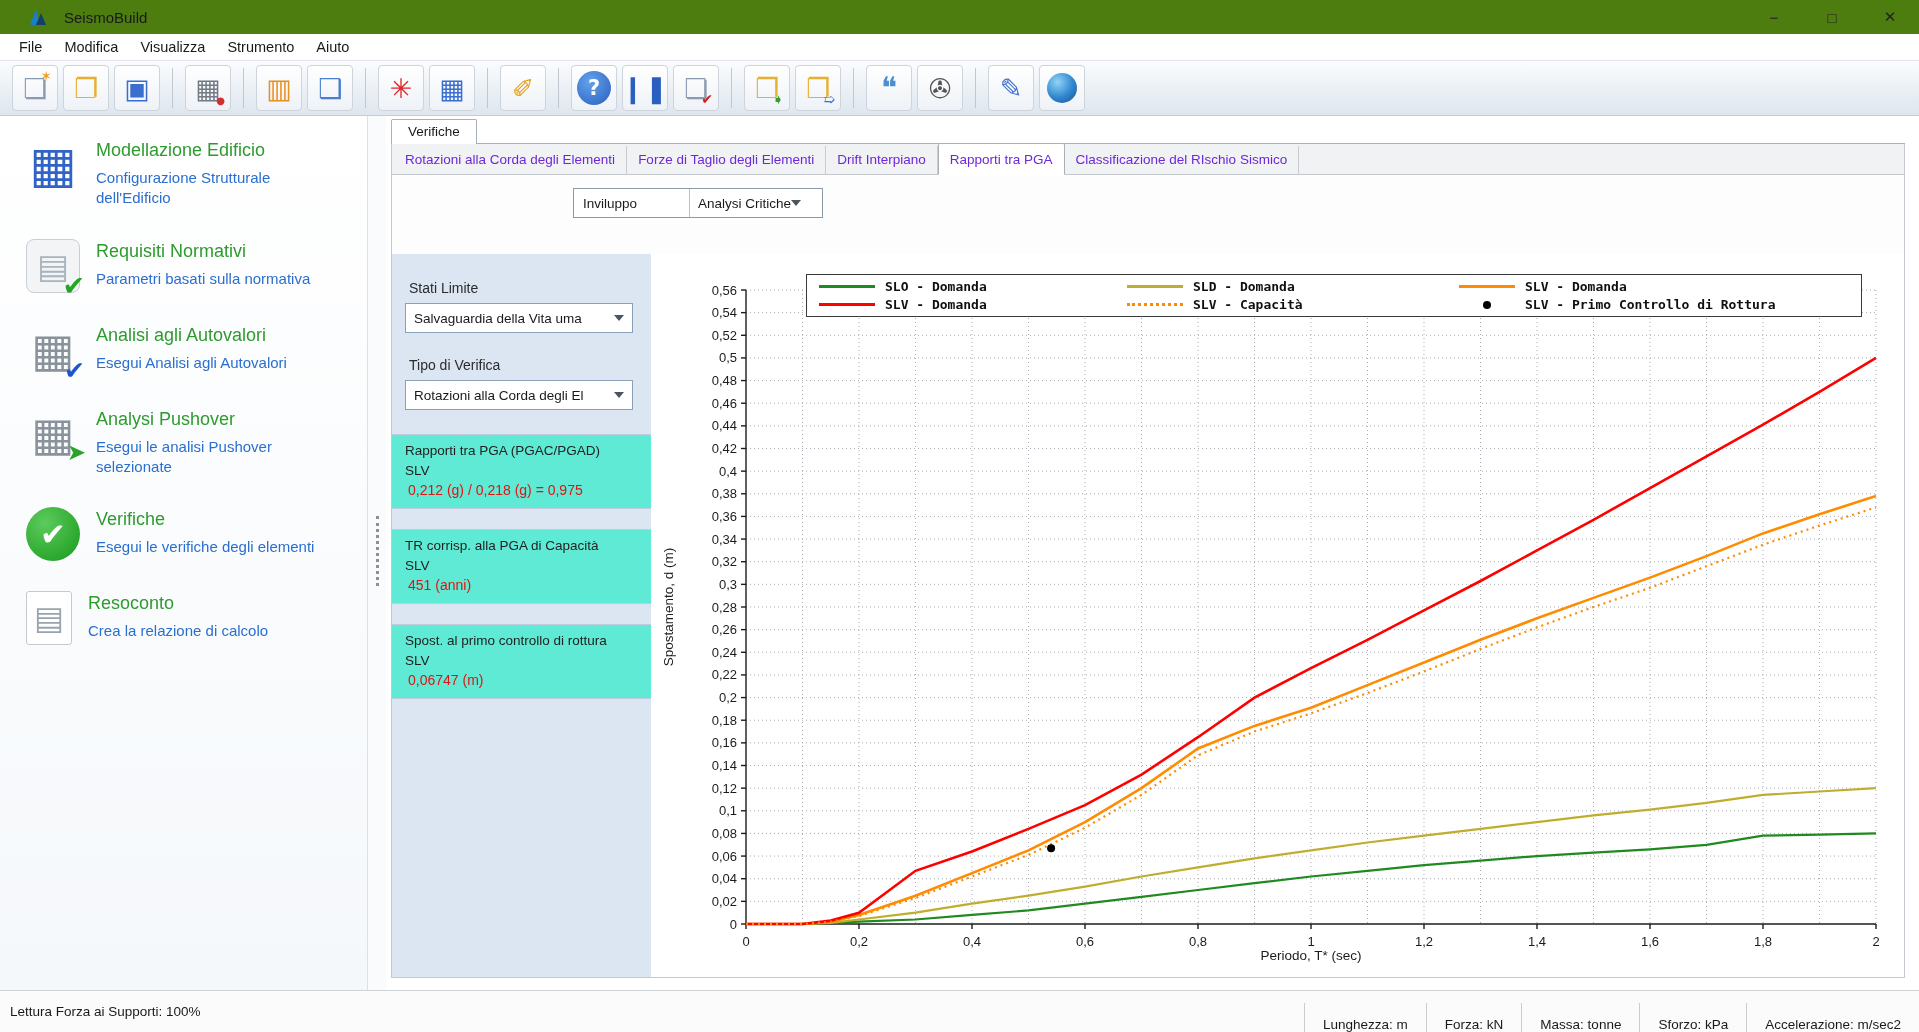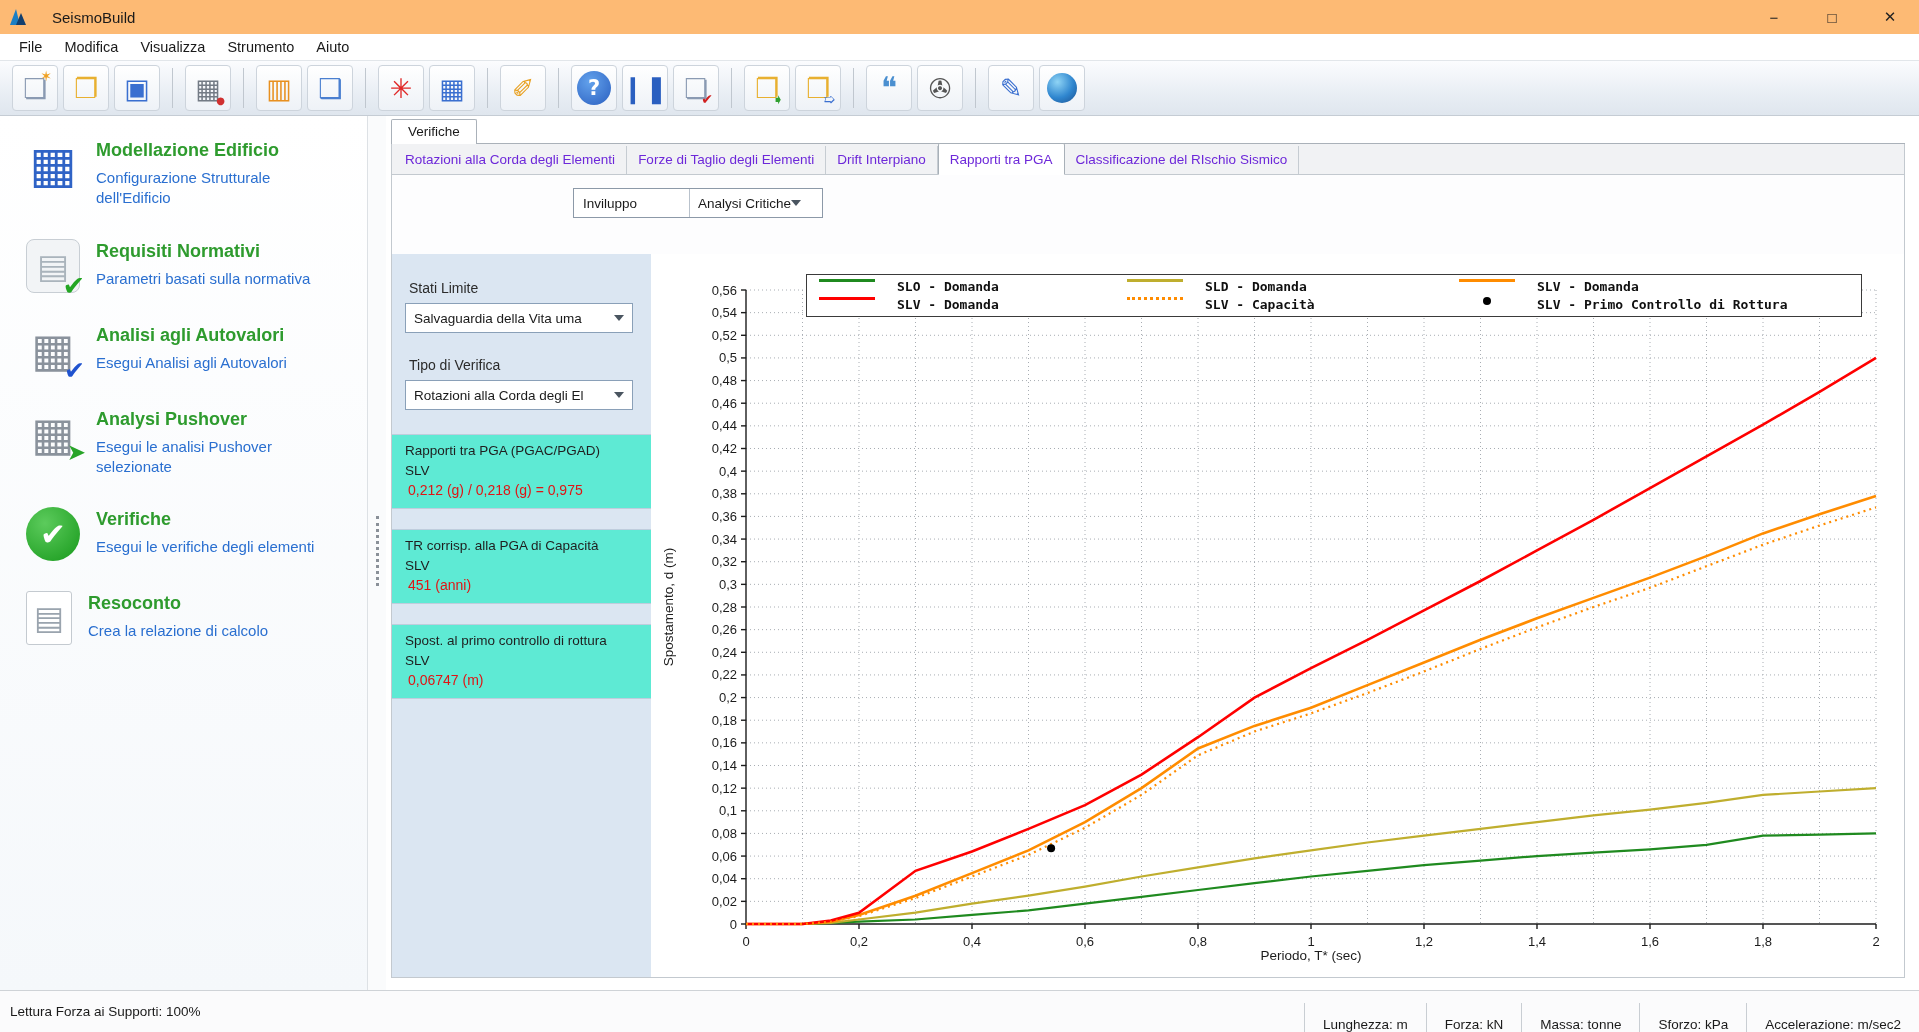--- a/index.html
+++ b/index.html
@@ -1,20 +1,20 @@
 <!DOCTYPE html>
 <html><head>
 <meta charset="utf-8">
 <style>
   *{margin:0;padding:0;box-sizing:border-box}
   html,body{width:1919px;height:1032px;overflow:hidden;font-family:"Liberation Sans",sans-serif;background:#fff;color:#1a1a1a}
   .window{width:1919px;height:1032px;display:flex;flex-direction:column;background:#fff}
 
   
-  .titlebar{height:34px;display:flex;align-items:center;gap:24px;padding-left:8px;background:#fdba74;flex:none}
+  .titlebar{height:34px;display:flex;align-items:center;gap:16px;padding-left:28px;background:#4d7c0f;flex:none}
   .app-title{font-size:15px}
   .win-controls{margin-left:auto;display:flex;height:100%}
   .win-btn{width:58px;height:100%;display:flex;align-items:center;justify-content:center;font-size:15px;color:#222;cursor:default}
 
   
   .menubar{height:26px;display:flex;align-items:center;padding-left:8px;background:#fff;flex:none}
   .menu-item{font-size:14.5px;padding:3px 11px}
 
   
   .toolbar{height:56px;display:flex;align-items:center;padding:0 12px;gap:5px;flex:none;
@@ -62,21 +62,21 @@
   .si-scroll-check::before{content:"▤";font-size:34px;color:#aab4bc}
   .si-scroll-check::after{content:"✔";right:-6px;bottom:-7px;font-size:27px;color:#23a623;font-weight:bold}
   .si-chip-check::before{content:"▦";font-size:46px;color:#8a929c}
   .si-chip-check::after{content:"✔";right:-5px;bottom:-6px;font-size:25px;color:#2053cf;font-weight:bold}
   .si-chip-arrow::before{content:"▦";font-size:46px;color:#8a929c}
   .si-chip-arrow::after{content:"➤";right:-6px;bottom:-3px;font-size:23px;color:#28a428}
   .si-green-check{background:radial-gradient(circle at 35% 30%,#5ccb5c,#17991b);border-radius:50%}
   .si-green-check::before{content:"✔";color:#fff;font-size:31px;font-weight:bold}
   .si-report{width:46px;background:#fff;border:1px solid #c4cad0;border-radius:3px}
   .si-report::before{content:"▤";font-size:32px;color:#9aa4ae}
-  .step-title{font-size:18px;color:#2e9b2e;margin:2px 0 7px 0;font-weight:700}
+  .step-title{font-size:18px;color:#2e9b2e;margin:2px 0 7px 0;font-weight:400}
   .step-sub{font-size:15px;color:#2a6fd0;line-height:1.35;max-width:235px}
 
   .splitter{width:18px;flex:none;background:#fafbfc}
   .splitter::after{content:"";display:block;width:0;height:70px;border-left:3px dotted #8a9098;margin:400px auto 0}
 
   .main{flex:1;min-width:0;padding:0 14px 12px 5px;display:flex;flex-direction:column;background:#fff}
   .main-tab-row{height:28px;display:flex;align-items:flex-end;border-bottom:1px solid #aab1b9}
   .main-tab{background:#fff;border:1px solid #aab1b9;border-bottom:none;padding:4px 16px 5px;font-size:13.5px;margin-bottom:-1px;border-radius:2px 2px 0 0}
   .panel{flex:1;border:1px solid #c3c9cf;border-top:none;display:flex;flex-direction:column;min-height:0;background:#fdfdfe}
 
@@ -99,21 +99,21 @@
   .info-title{font-size:13.5px;color:#1f1f1f;margin-bottom:5px;white-space:nowrap}
   .info-sub{font-size:13.5px;color:#1f1f1f;margin-bottom:4px}
   .info-value{font-size:14px;color:#e01414;padding-left:3px}
 
   .chart-area{flex:1;position:relative;background:#fff;min-width:0}
   .grid{stroke:#a8adb3;stroke-width:1;stroke-dasharray:1 3}
   .axis{stroke:#1c1c1c;stroke-width:1.4}
   .tick{font:13px "Liberation Sans",sans-serif;fill:#1c1c1c}
   .atitle{font:13.5px "Liberation Sans",sans-serif;fill:#1c1c1c}
   #legend{position:absolute;left:155px;top:20px;width:1056px;background:#fff;border:1px solid #3a3a3a;display:grid;grid-template-columns:1fr 1.08fr 1.3fr;padding:4px 12px;row-gap:3px;column-gap:8px}
-  .lg-item{display:flex;align-items:flex-start;gap:22px;white-space:nowrap}
+  .lg-item{display:flex;align-items:center;gap:10px;white-space:nowrap}
   .lg-label{font:700 13px "DejaVu Sans Mono",monospace;color:#101010}
   .lg-line{width:56px;border-top:3px solid #000;flex:none}
   .lg-line.dotted{border-top-style:dotted}
   .lg-dot{width:56px;display:flex;justify-content:center;flex:none}
   .lg-dot .dot{width:8px;height:8px;background:#000;border-radius:50%}
 
   
   .statusbar{height:42px;flex:none;border-top:1px solid #cfd3d7;background:#fbfbfc;display:flex;align-items:center;font-size:13.5px}
   .st-left{padding-left:10px}
   .st-right{margin-left:auto;display:flex;align-items:flex-end;height:100%}

